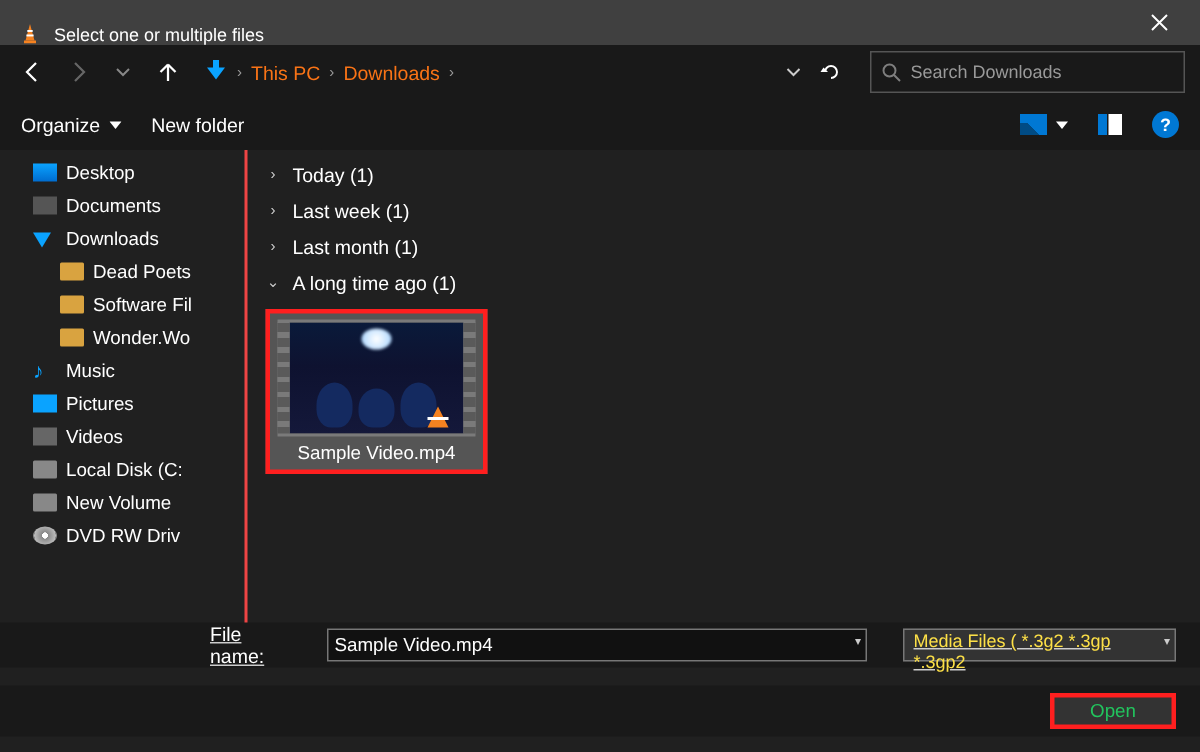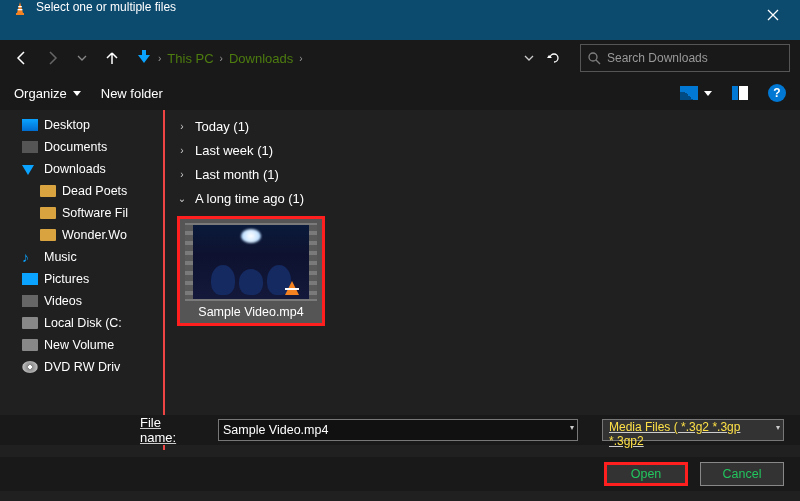--- a/index.html
+++ b/index.html
@@ -1,26 +1,26 @@
 <!DOCTYPE html>
 <html><head>
 <meta charset="utf-8">
 <style>
   * { box-sizing: border-box; margin: 0; padding: 0; font-family: "Segoe UI", Arial, sans-serif; }
   body { width: 800px; height: 501px; background: #202020; color: #ccc; font-size: 12px; overflow: hidden; position: relative; }
-  .titlebar { height: 40px; background: #0c4a6e; display: flex; align-items: flex-start; padding: 0 4px; }
+  .titlebar { height: 30px; background: #404040; display: flex; align-items: flex-end; padding: 0 4px; }
   .titlebar .app-icon { width: 16px; height: 16px; margin: 0 8px; display:flex; align-items:center; justify-content:center; }
   .titlebar .title { color: #fff; font-size: 12px; flex: 1; }
   .titlebar .close { width: 46px; height: 30px; display: flex; align-items: center; justify-content: center; color: #fff; font-size: 14px; }
 
   .navrow { height: 36px; background: #191919; display: flex; align-items: center; padding: 0 10px; gap: 6px; }
   .nav-btn { width: 24px; height: 24px; display: flex; align-items: center; justify-content: center; color: #888; }
   .nav-btn.active { color: #fff; }
   .breadcrumbs { display: flex; align-items: center; gap: 6px; margin-left: 6px; flex: 1; color: #fff; font-size: 13px; }
-  .bc-item { color: #4d7c0f; }
+  .bc-item { color: #f97316; }
   .bc-sep { color: #999; font-size: 10px; }
   .refresh-wrap { display:flex; align-items:center; gap:12px; margin-right:12px; }
   .search-box { width: 210px; height: 28px; border: 1px solid #555; background: #191919; display: flex; align-items: center; padding: 0 6px; color: #888; }
   .search-box svg { opacity:.7; margin-right:6px; }
   .search-box .ph { font-size:12px; color:#999; }
 
   .toolbar { height: 34px; background: #191919; display: flex; align-items: center; padding: 0 14px; gap: 20px; font-size: 13px; color: #fff; }
   .toolbar .spacer { flex: 1; }
   .tool-item { display:flex; align-items:center; gap:6px; }
   .mini-icon { width:18px; height:14px; background:#0078d4; position:relative; }
@@ -274,16 +274,13 @@
   <div class="ft-wrap">
     <div class="ft-select"><span>Media Files ( *.3g2 *.3gp *.3gp2</span></div>
     <span class="dd">▾</span>
   </div>
 </div>
 
 <div class="btn-row">
   <div class="btn open">
       <span>Open</span>
     </div>
-  <div class="btn">
-      <span>Cancel</span>
-    </div>
 </div>
 
 </body></html>

